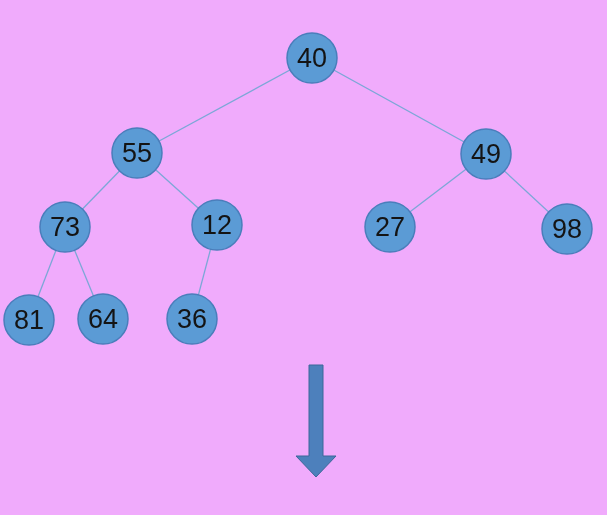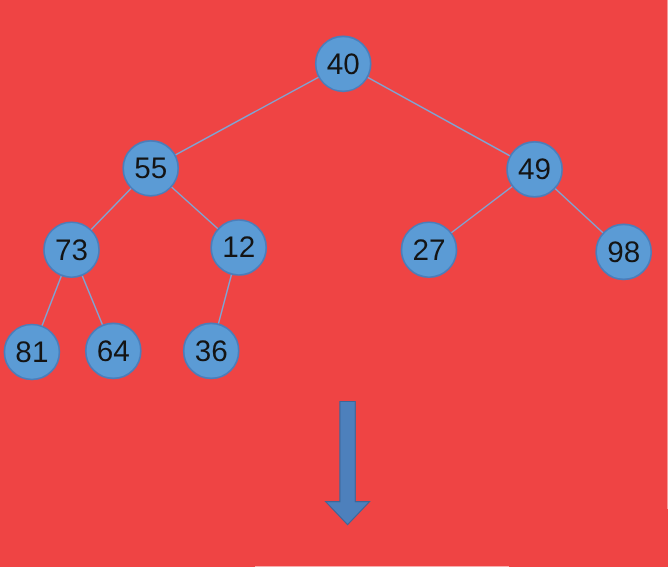--- a/index.html
+++ b/index.html
@@ -5,21 +5,21 @@
   html, body {
     margin: 0;
     padding: 0;
     background: #ffffff;
     font-family: "Liberation Sans", sans-serif;
   }
   .canvas {
     position: relative;
     width: 607px;
     height: 515px;
-    background: #ef4444;
+    background: #f0abfc;
     overflow: hidden;
   }
   svg { display: block; }
   .node-label {
     font-family: "Liberation Sans", sans-serif;
     font-size: 27px;
     fill: #141414;
   }
 </style>
 </head>

